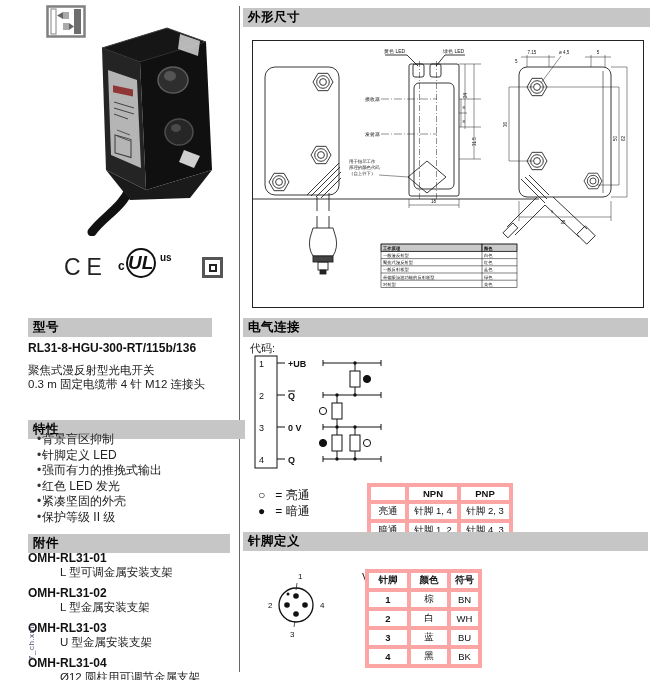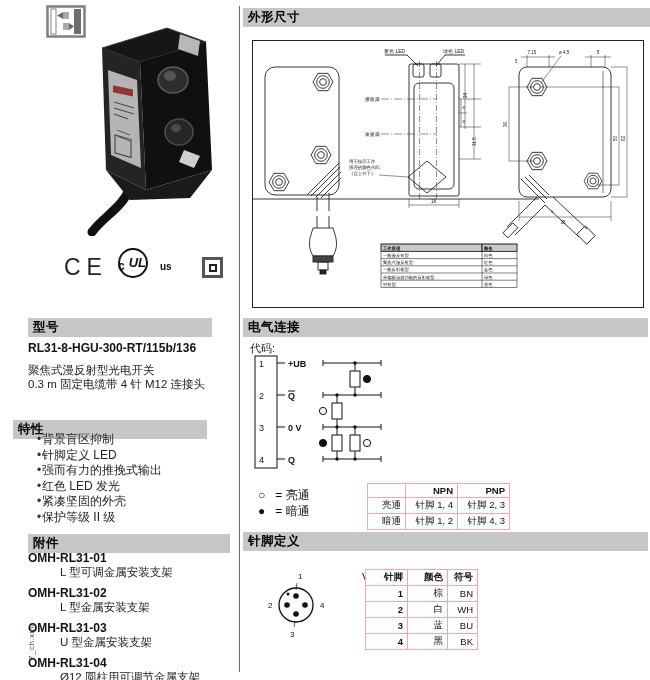--- a/index.html
+++ b/index.html
@@ -14,29 +14,29 @@
   .feat-item { font-size:12px; line-height:15.5px; color:#222; }
   .feat-item .bullet { display:inline-block; width:14px; padding-left:9px; color:#333; }
   .acc-item { margin-bottom:7px; }
   .acc-name { font-weight:bold; font-size:12px; line-height:15px; }
   .acc-desc { font-size:11.5px; line-height:13px; color:#222;margin-left:32px; }
   .drawbox { position:absolute; left:252px; top:40px; width:392px; height:268px; border:1px solid #222; background:#fff; }
   .code-label { position:absolute; left:250px; top:341px; font-size:11px; color:#222; }
   .legend-line { font-size:12px; line-height:16px; color:#111; }
   .legend-line .sym { display:inline-block; width:14px; font-size:12px; }
   table.dtab { border-collapse:collapse; background:#fff; }
-  table.dtab td, table.dtab th { border:1px solid #fca5a5; font-size:9.5px; padding:1px 4px; text-align:right;
+  table.dtab td, table.dtab th { border:4px solid #fca5a5; font-size:9.5px; padding:1px 4px; text-align:center;
                                  font-weight:normal; white-space:nowrap; height:12px; }
   table.dtab th { font-weight:bold; }
   .ce-mark { position:absolute; left:64px; top:254px; font-size:23px; letter-spacing:6px; color:#222; font-weight:500; }
   .ul-wrap { position:absolute; left:118px; top:247px; width:52px; height:34px; }
-  .ul-circle { position:absolute; left:0; top:1px; width:30px; height:30px; border:2.5px solid #111; border-radius:50%;
-               text-align:right; font-weight:bold; font-size:13px; line-height:26px; font-style:italic; color:#111; }
+  .ul-circle { position:absolute; left:8px; top:1px; width:30px; height:30px; border:2.5px solid #111; border-radius:50%;
+               text-align:left; font-weight:bold; font-size:19px; line-height:26px; font-style:italic; color:#111; }
   .ul-c  { position:absolute; left:0px;  top:12px; font-weight:bold; font-size:12px; color:#111; }
-  .ul-us { position:absolute; left:42px; top:14px; font-weight:bold; font-size:10px; color:#111; }
+  .ul-us { position:absolute; left:42px; top:5px; font-weight:bold; font-size:10px; color:#111; }
   .sq-outer { position:absolute; left:202px; top:257px; width:21px; height:21px; border:3px solid #555;
               display:flex; align-items:center; justify-content:center; }
   .sq-inner { width:8px; height:8px; border:2px solid #222; }
   .side-text { position:absolute; left:27px; top:660px; font-size:8px; color:#4a5570;
                transform:rotate(-90deg); transform-origin:0 0; letter-spacing:.5px; }
   svg text { font-family:"Liberation Sans", sans-serif; fill:#111; }
   .conn-label { position:absolute; left:362px; top:554px; font-size:11px; color:#222;margin-top:16px; }
 </style>
 </head>
 <body>
@@ -85,21 +85,21 @@
   </div>
   <div class="sq-outer">
       <div class="sq-inner"></div>
     </div>
 
   <div class="sec-hdr" style="left:28px;top:318px;width:184px">型号</div>
   <div class="abs model-name" style="left:28px;top:341px">RL31-8-HGU-300-RT/115b/136</div>
   <div class="abs desc" style="left:28px;top:363px">聚焦式漫反射型光电开关</div>
   <div class="abs desc" style="left:28px;top:377px">0.3 m 固定电缆带 4 针 M12 连接头</div>
 
-  <div class="sec-hdr" style="left:13px;top:420px;width:194px">特性</div>
+  <div class="sec-hdr" style="left:28px;top:420px;width:217px">特性</div>
   <div class="abs" style="left:28px;top:432px;width:205px">
     <div class="feat-item"><span class="bullet">•</span><span>背景盲区抑制</span></div>
     <div class="feat-item"><span class="bullet">•</span><span>针脚定义 LED</span></div>
     <div class="feat-item"><span class="bullet">•</span><span>强而有力的推挽式输出</span></div>
     <div class="feat-item"><span class="bullet">•</span><span>红色 LED 发光</span></div>
     <div class="feat-item"><span class="bullet">•</span><span>紧凑坚固的外壳</span></div>
     <div class="feat-item"><span class="bullet">•</span><span>保护等级 II 级</span></div>
   </div>
 
   <div class="sec-hdr" style="left:28px;top:534px;width:202px">附件</div>

